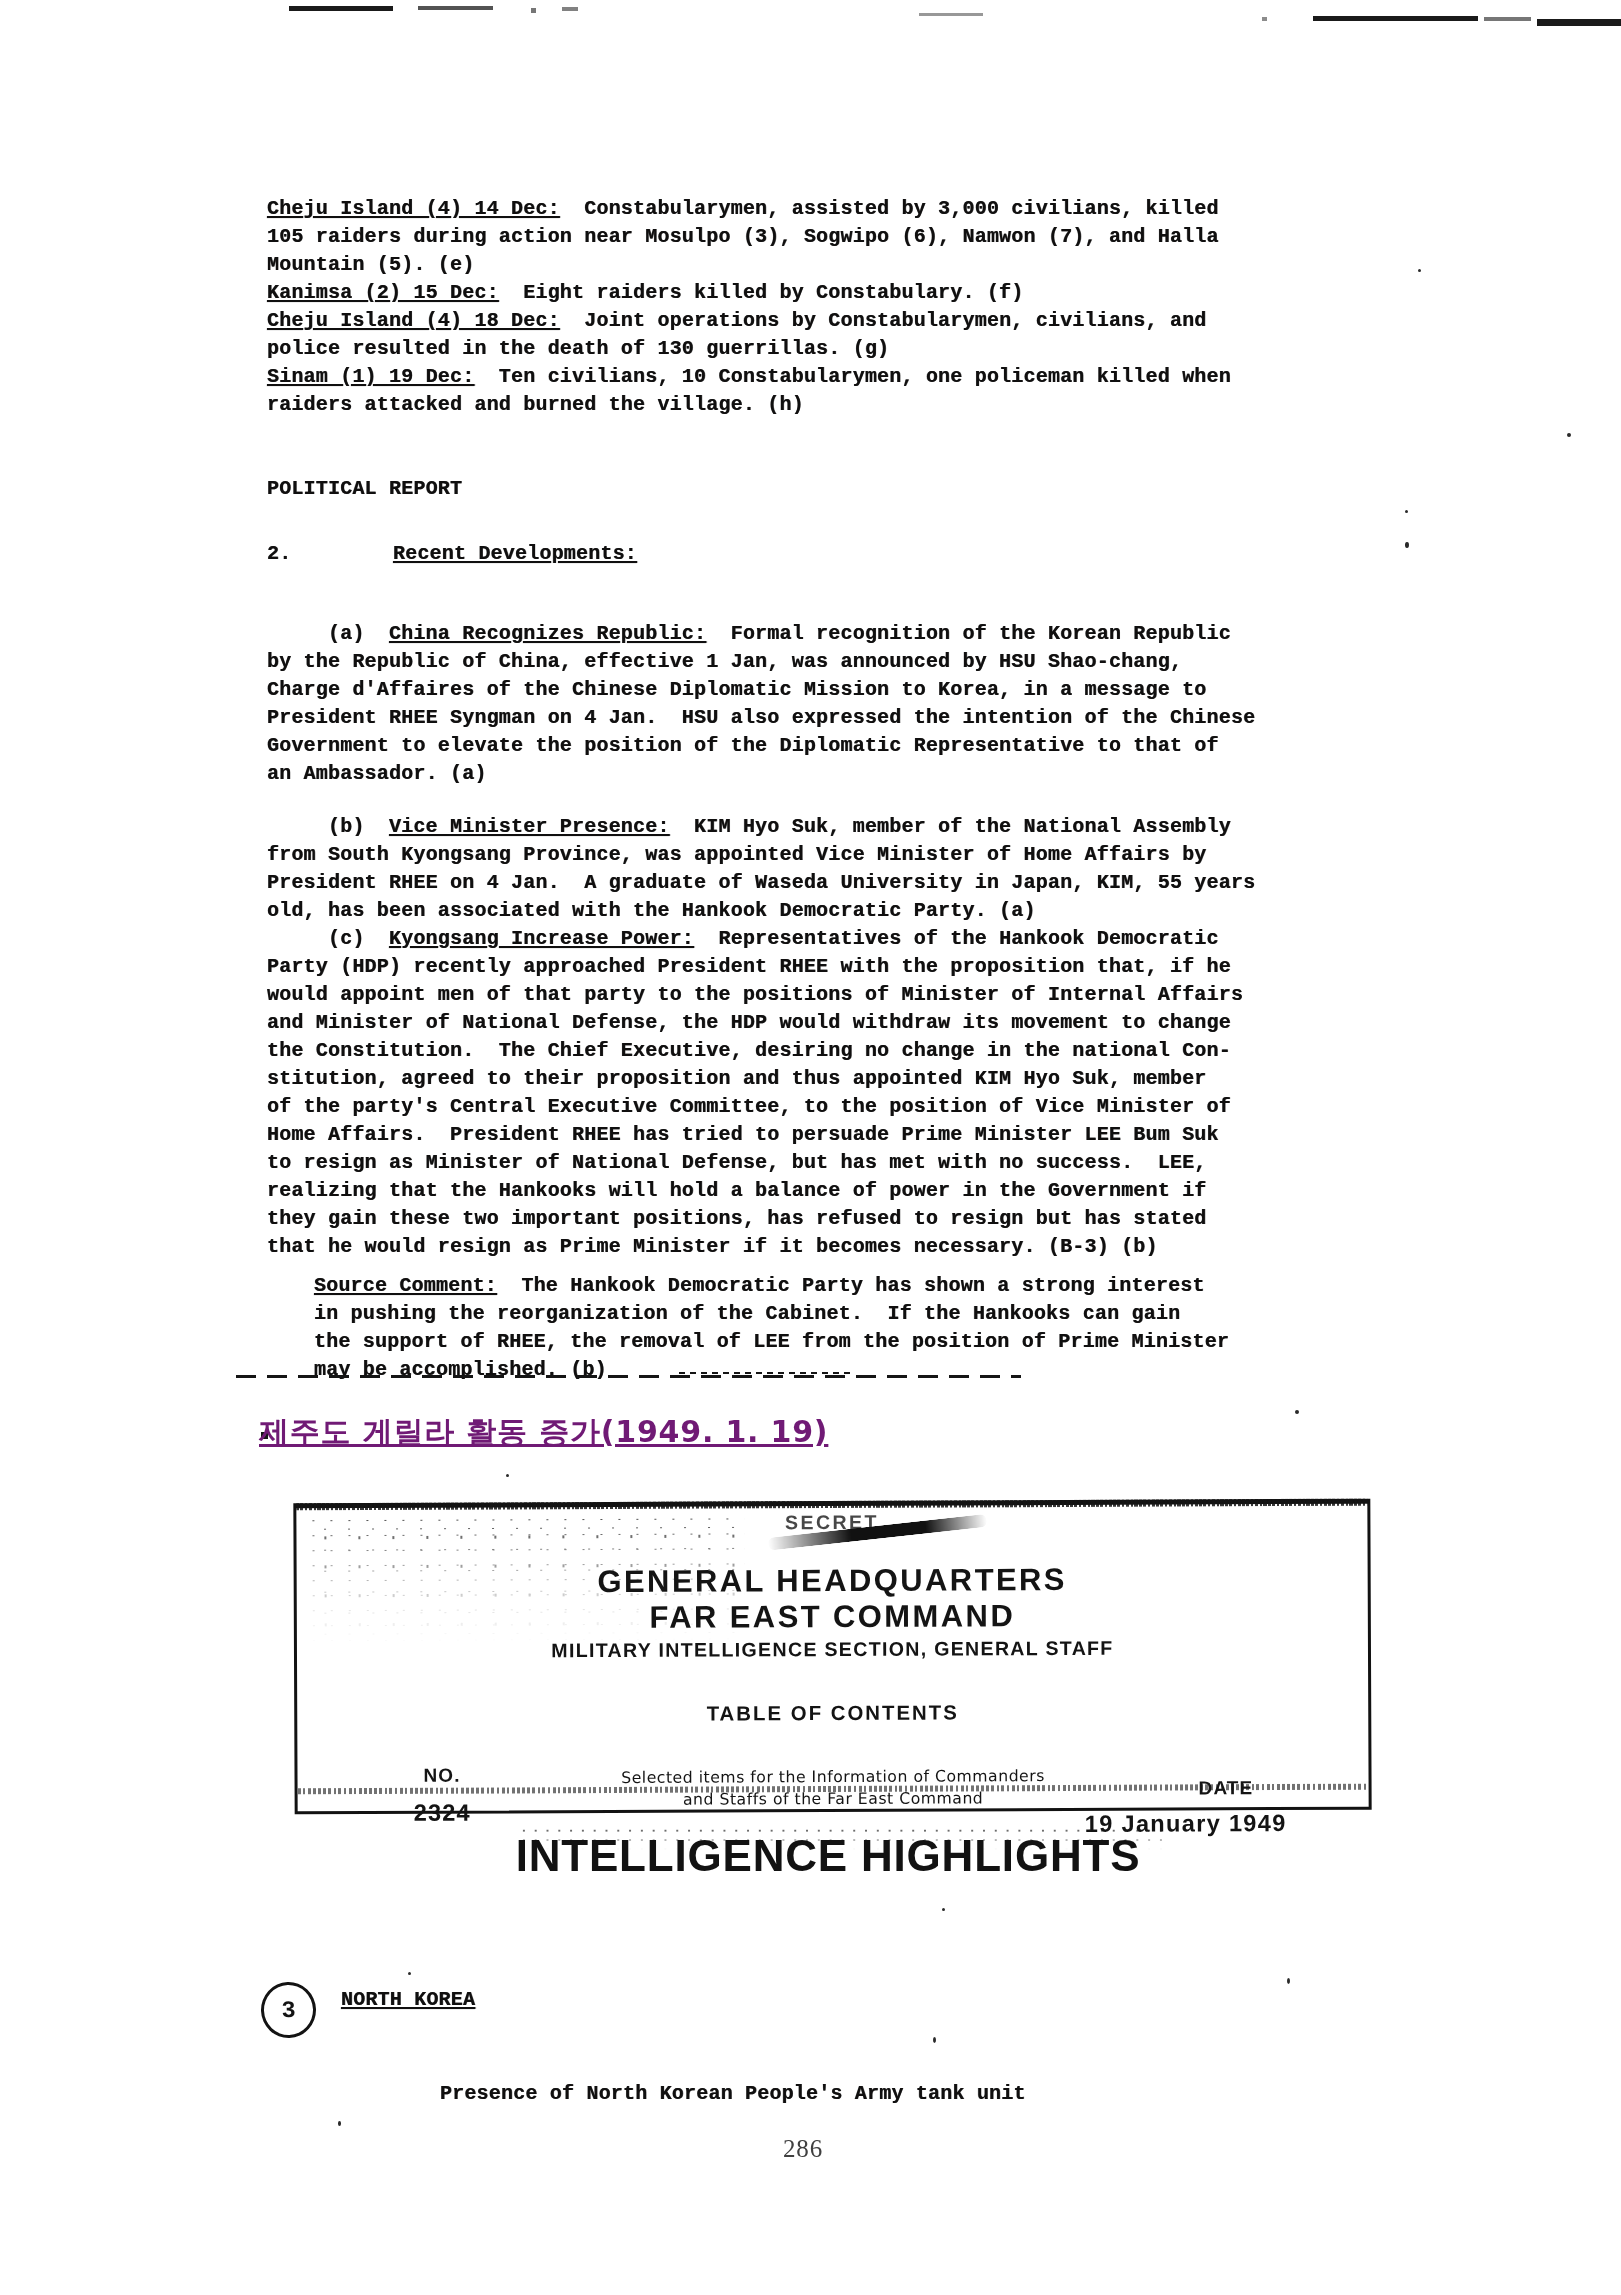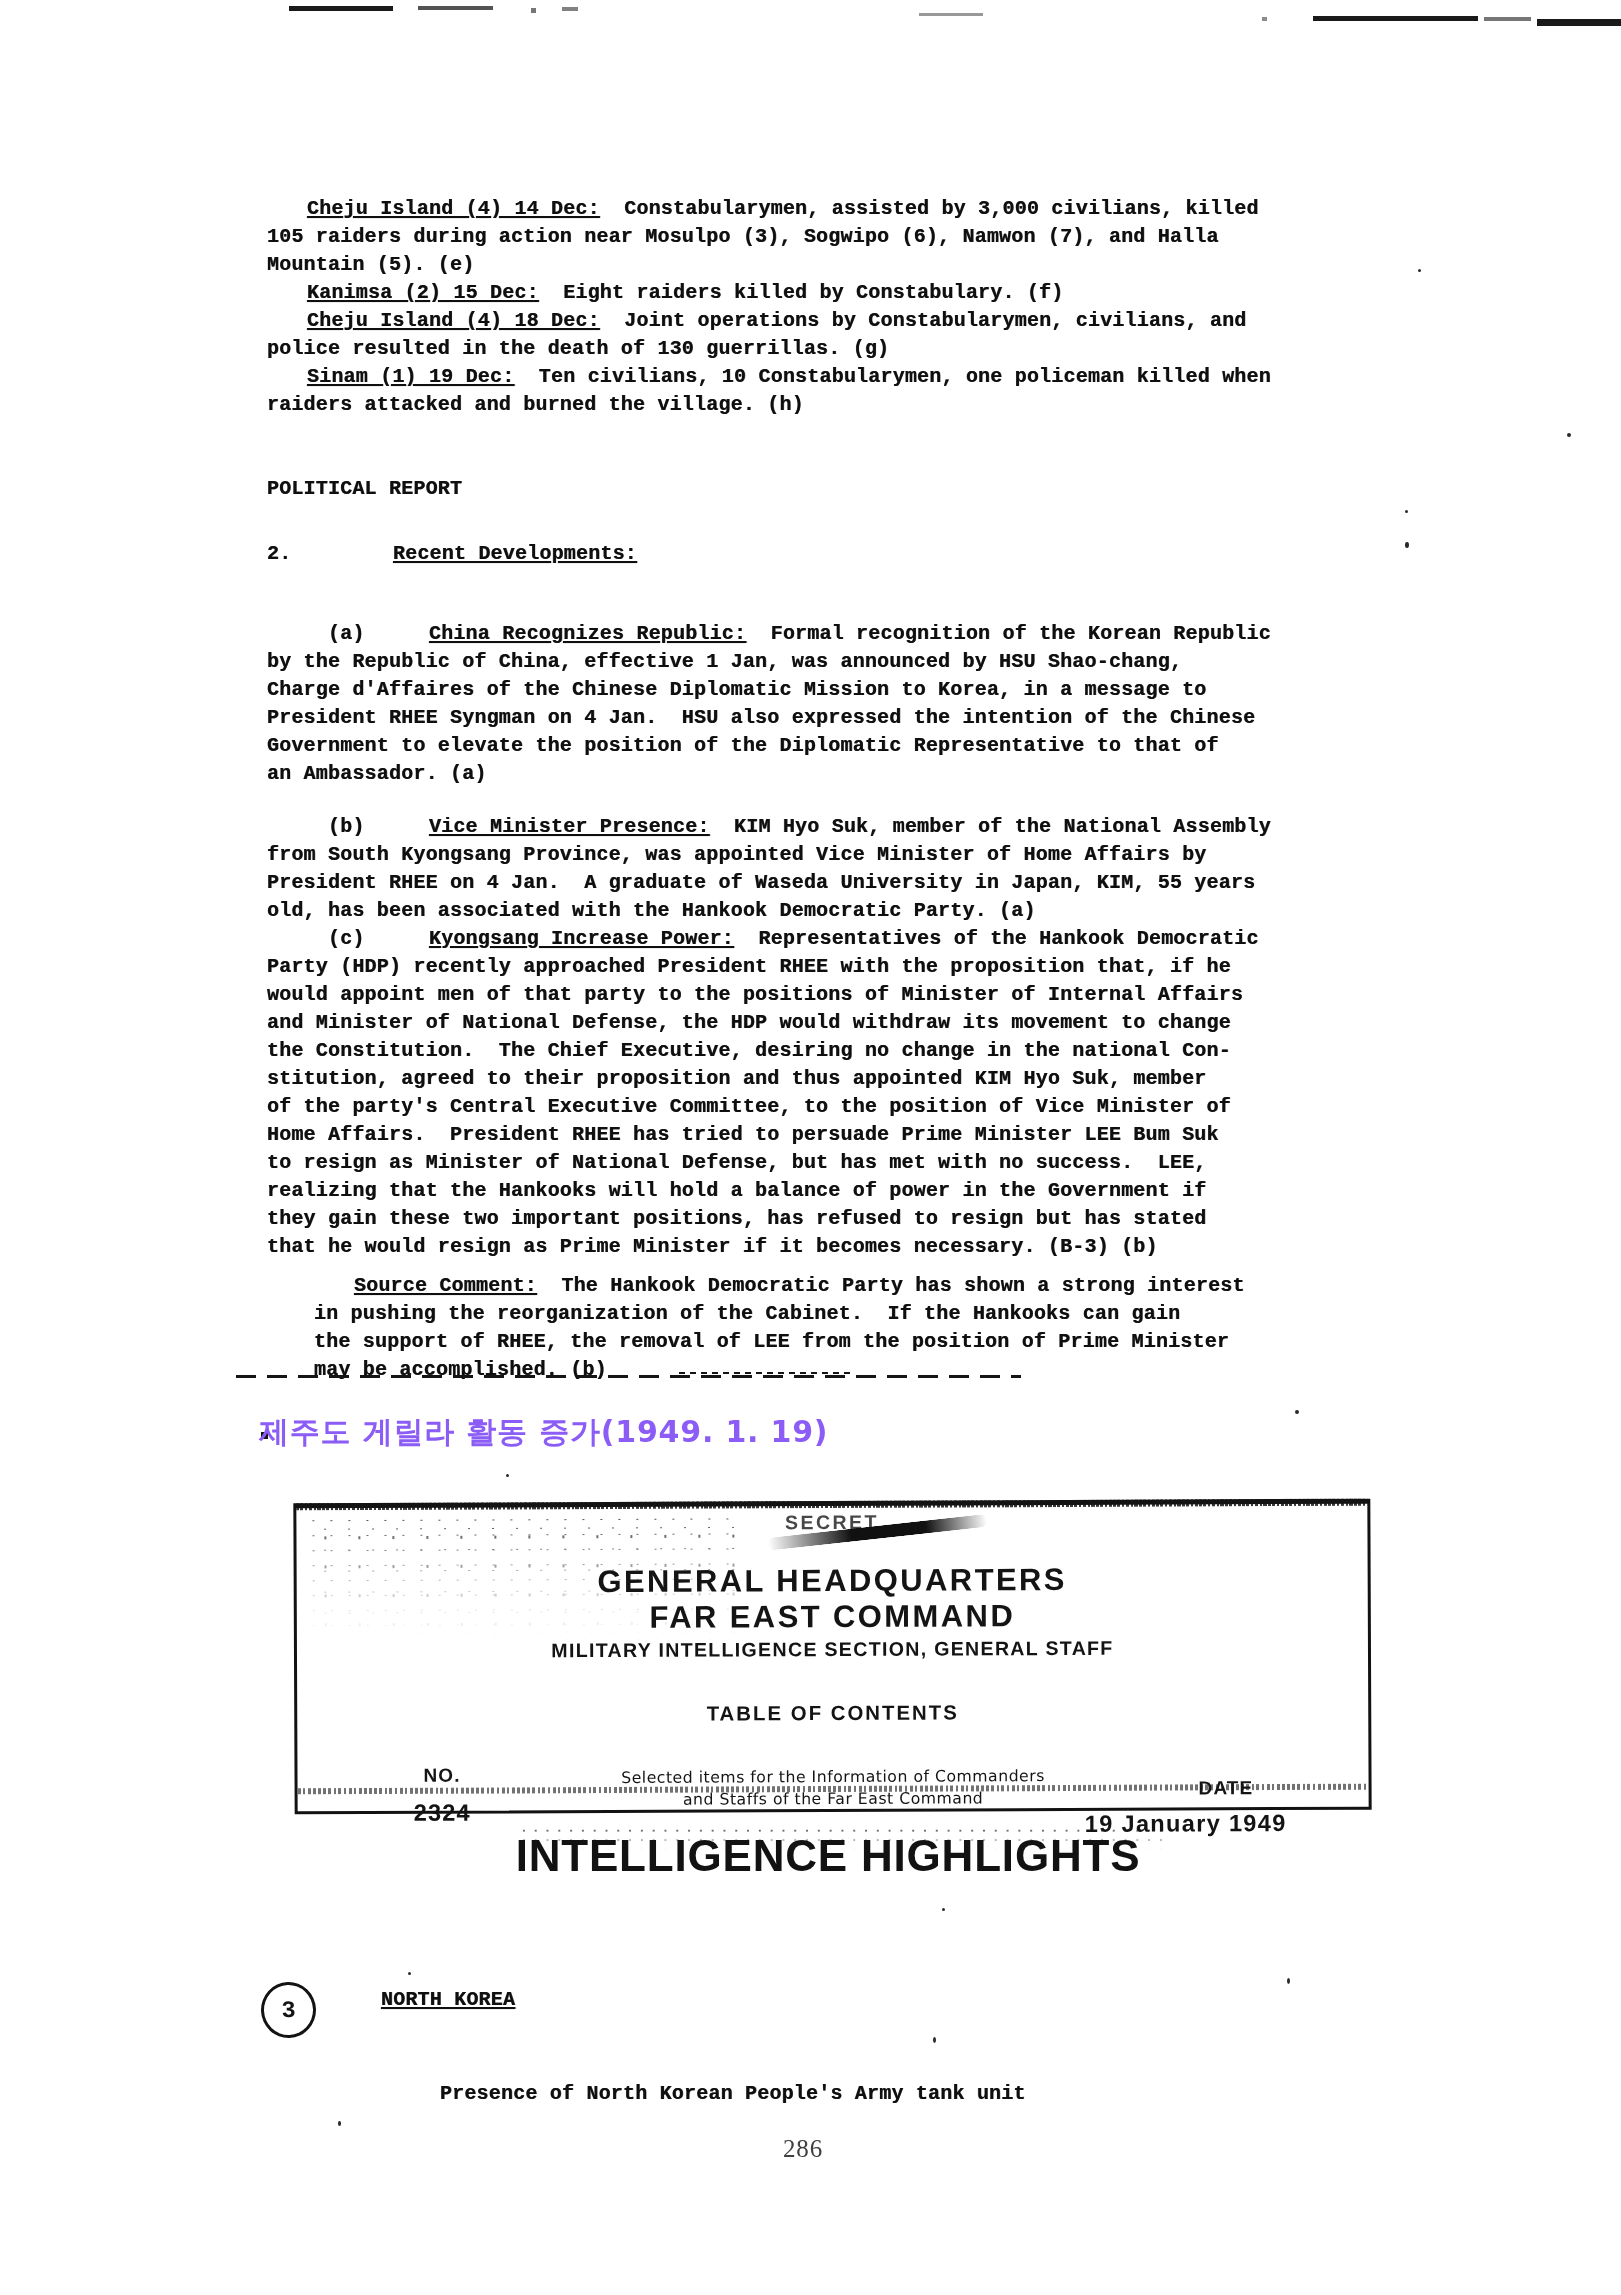--- a/index.html
+++ b/index.html
@@ -27,21 +27,21 @@
     font-family: "Liberation Mono", "DejaVu Sans Mono", monospace;
     font-size: 20px;
     line-height: 28px;
     letter-spacing: 0.2px;
     white-space: pre-wrap;
     color: #100f0f;
     font-weight: 700;
     text-shadow: 0.4px 0 0 rgba(0,0,0,0.55), -0.3px 0.2px 0 rgba(0,0,0,0.35);
   }
   .u { text-decoration: underline; text-decoration-thickness: 2.4px; text-underline-offset: 2.4px; }
-  .heading { font-weight: 700; margin-left: 40px; }
+  .heading { font-weight: 700; }
 
   
   #block-incidents { left: 267px; top: 195px; width: 1287px; }
   #political-report-heading { left: 267px; top: 475px; }
   #section-2-number { left: 267px; top: 540px; }
   #section-2-title   { left: 349px; top: 540px; margin-left: 44px; }
 
   #para-a { left: 267px; top: 620px; width: 1295px; }
   #para-b { left: 267px; top: 813px; width: 1295px; }
   #para-c { left: 267px; top: 925px; width: 1295px; }
@@ -60,22 +60,23 @@
   }
 
   
   #korean-caption {
     position: absolute;
     left: 259px;
     top: 1412px;
     font-family: "DejaVu Sans", "Liberation Sans", sans-serif;
     font-size: 30px;
     font-weight: 700;
-    color: #8b5cf6;
+    color: #701a75;
     letter-spacing: 0.8px;
+    text-decoration: underline;
   }
   #korean-bullet {
     position:absolute; left:261px; top:1432px; width:7px; height:7px; background:#151515;
   }
 
   
   #facsimile {
     position: absolute;
     left: 294px;
     top: 1501px;

